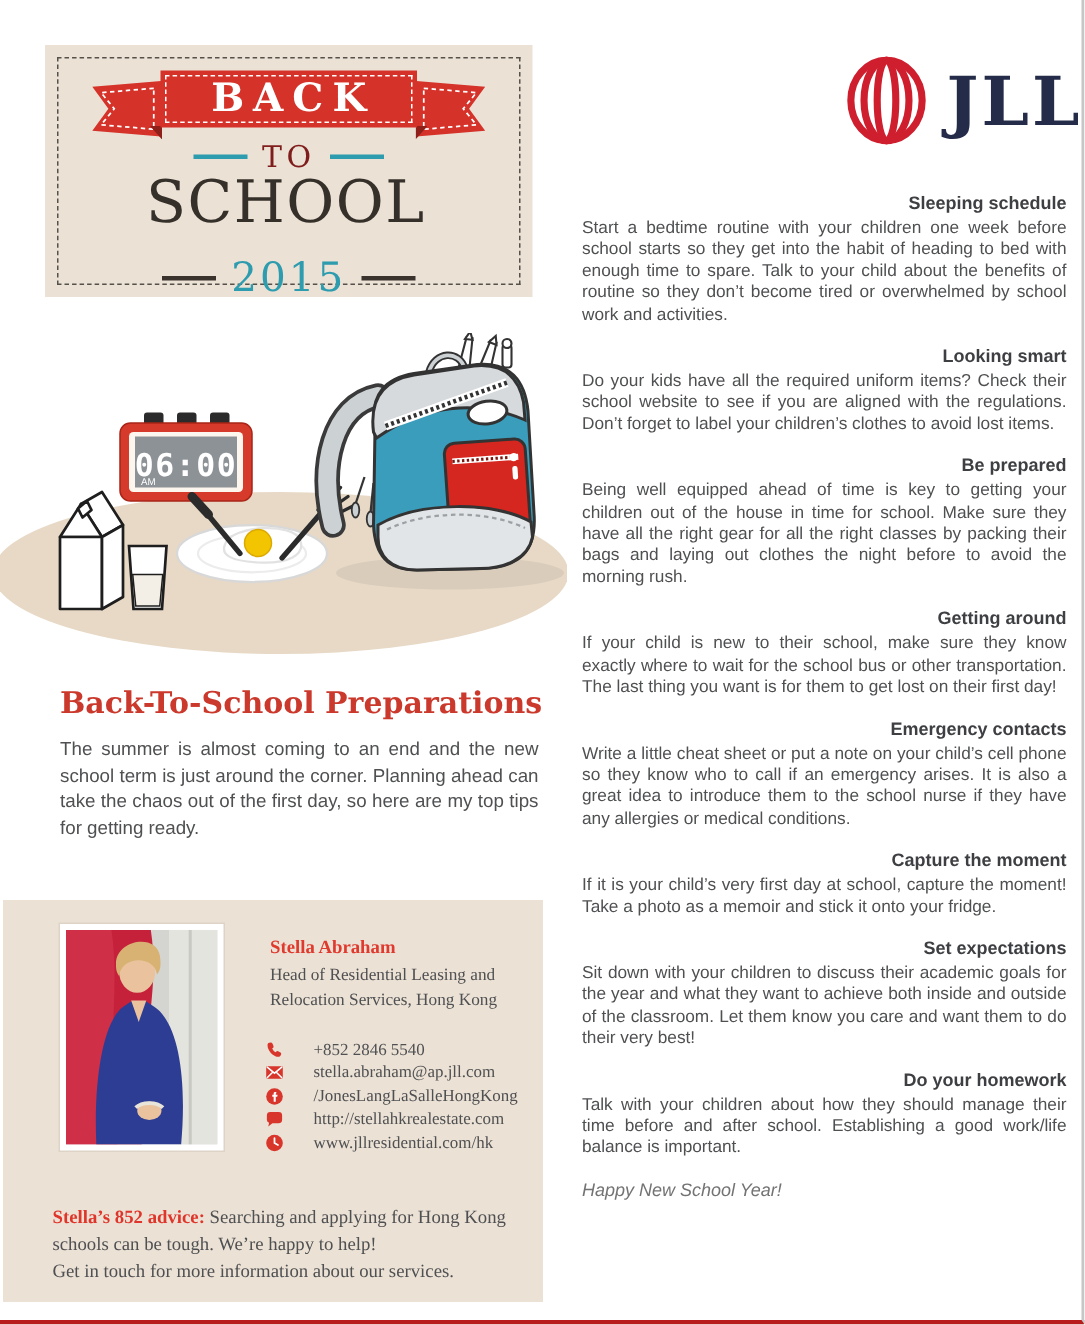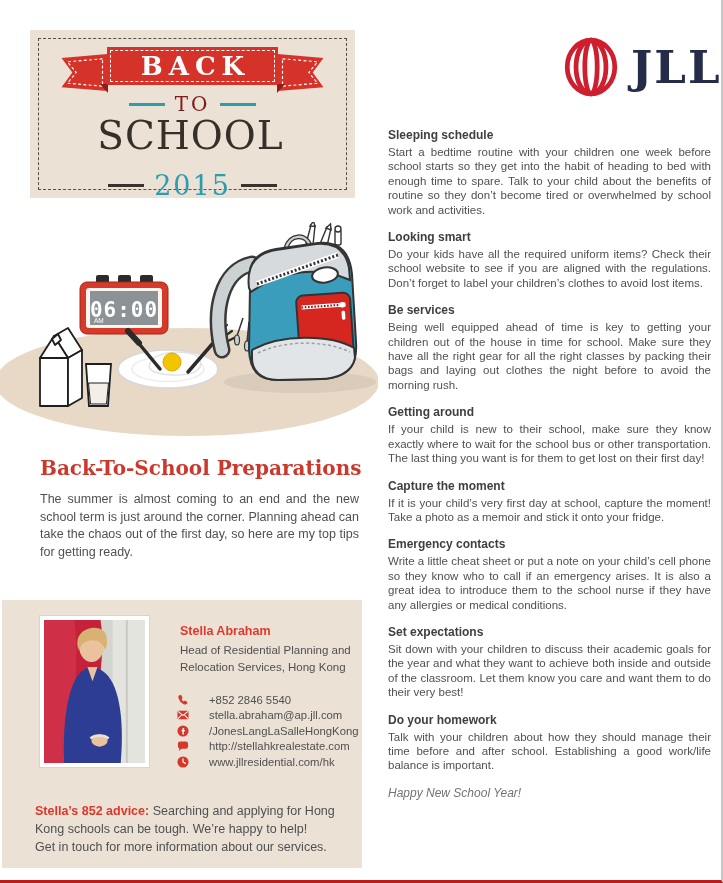--- a/index.html
+++ b/index.html
@@ -35,34 +35,34 @@
   .logo-text{font-family:"DejaVu Serif",serif;font-weight:700;font-size:45px;color:#252c49;letter-spacing:2px;margin-left:9px;line-height:1;}
   .logo-reg{font-size:11px;vertical-align:22px;letter-spacing:0;}
   
   .illus{position:absolute;left:0;top:222px;width:378px;height:240px;}
   
   .left-title{position:absolute;left:40px;top:456px;font-family:"DejaVu Serif",serif;font-weight:700;
     font-size:20px;color:#cb392c;}
   .intro{position:absolute;left:40px;top:491px;width:319px;margin:0;font-size:12.5px;line-height:17.5px;
     color:#4f5052;text-align:justify;}
   
-  .profile-box{position:absolute;left:2px;top:600px;width:360px;height:268px;background:#ebe1d5;}
+  .profile-box{position:absolute;left:2px;top:600px;width:360px;height:268px;background:#ebe1d5;font-family:Liberation Serif, serif;}
   .photo{position:absolute;left:38px;top:16px;width:101px;height:143px;background:#ffffff;padding:4px;box-shadow:0 0 0 1px #ddd3c6;}
   .photo svg{display:block;width:100%;height:100%;}
   .profile-name{position:absolute;left:178px;top:24px;font-size:12.5px;font-weight:bold;color:#e0392d;}
   .profile-title{position:absolute;left:178px;top:42px;width:178px;margin:0;font-size:11.5px;line-height:16.5px;color:#4f5052;}
   .contacts{position:absolute;left:175px;top:92px;}
   .contact-row{display:flex;align-items:center;gap:20px;height:15.5px;font-size:11.3px;color:#4f5052;}
   .contact-row svg{flex:0 0 auto;}
   .advice{position:absolute;left:33px;top:202px;width:322px;margin:0;font-size:12.5px;line-height:18px;color:#4f5052;}
   .advice b{color:#e0352a;}
   
   .right-col{position:absolute;left:388px;top:128px;width:323px;}
   .section{margin-bottom:13px;}
-  .section h3{margin:0 0 3px 0;font-size:12px;color:#3e3f42;}
+  .section h3{margin:0 0 3px 0;font-size:12px;color:#3e3f42;text-align:right;}
   .section p{margin:0;font-size:11.5px;line-height:14.4px;color:#4f5052;text-align:justify;}
   .closing{margin:8px 0 0 0;font-size:12px;font-style:italic;color:#737373;}
 </style>
 </head>
 <body>
 
 <div class="page">
 
   <div class="banner-box">
     <div class="banner-dash"></div>
@@ -215,21 +215,21 @@
         <path d="M20,140 C18,92 26,58 38,50 L44,46 C46,53 50,53 52,46 L58,50 C74,60 80,96 76,140 Z" fill="#2e3d94"></path>
         <polygon points="43,46 53,46 48,60" fill="#eac39e"></polygon>
         <ellipse cx="47" cy="27" rx="12" ry="14" fill="#eac39e"></ellipse>
         <path d="M33,22 C33,6 60,2 62,17 C63,24 62,27 60,29 C59,17 37,16 35,30 C33,27 33,25 33,22 Z" fill="#d8b273"></path>
         <ellipse cx="55" cy="118" rx="8" ry="6" fill="#eac39e"></ellipse>
         <path d="M46,116 C50,112 60,112 64,116" fill="none" stroke="#e8e4da" stroke-width="2.5"></path>
       </svg>
     </div>
 
     <div class="profile-name">Stella Abraham</div>
-    <p class="profile-title">Head of Residential Planning and Relocation Services, Hong Kong</p>
+    <p class="profile-title">Head of Residential Leasing and Relocation Services, Hong Kong</p>
 
     <div class="contacts">
       <div class="contact-row">
         <svg width="12" height="12" viewBox="0 0 13 13">
           <path d="M2,1.5 Q4.5,0.5 5.2,2.2 L5.8,3.8 Q6.1,4.6 5.3,5.1 L4.8,5.5 Q5.6,7.3 7.2,8.2 L7.7,7.7 Q8.3,7 9.1,7.4 L10.5,8.2 Q12,9 10.8,10.6 Q9.5,12.2 6.8,10.8 Q3,8.8 1.7,4.8 Q1,2.3 2,1.5 Z" fill="#d8352b"></path>
         </svg>
         <span>+852 2846 5540</span>
       </div>
       <div class="contact-row">
         <svg width="12" height="12" viewBox="0 0 13 13">
@@ -267,36 +267,36 @@
   <div class="right-col">
     <div class="section">
       <h3>Sleeping schedule</h3>
       <p>Start a bedtime routine with your children one week before school starts so they get into the habit of heading to bed with enough time to spare. Talk to your child about the benefits of routine so they don’t become tired or overwhelmed by school work and activities.</p>
     </div>
     <div class="section">
       <h3>Looking smart</h3>
       <p>Do your kids have all the required uniform items? Check their school website to see if you are aligned with the regulations. Don’t forget to label your children’s clothes to avoid lost items.</p>
     </div>
     <div class="section">
-      <h3>Be services</h3>
+      <h3>Be prepared</h3>
       <p>Being well equipped ahead of time is key to getting your children out of the house in time for school. Make sure they have all the right gear for all the right classes by packing their bags and laying out clothes the night before to avoid the morning rush.</p>
     </div>
     <div class="section">
       <h3>Getting around</h3>
       <p>If your child is new to their school, make sure they know exactly where to wait for the school bus or other transportation. The last thing you want is for them to get lost on their first day!</p>
     </div>
     <div class="section">
+      <h3>Emergency contacts</h3>
+      <p>Write a little cheat sheet or put a note on your child’s cell phone so they know who to call if an emergency arises. It is also a great idea to introduce them to the school nurse if they have any allergies or medical conditions.</p>
+    </div>
+    <div class="section">
       <h3>Capture the moment</h3>
       <p>If it is your child’s very first day at school, capture the moment! Take a photo as a memoir and stick it onto your fridge.</p>
     </div>
     <div class="section">
-      <h3>Emergency contacts</h3>
-      <p>Write a little cheat sheet or put a note on your child’s cell phone so they know who to call if an emergency arises. It is also a great idea to introduce them to the school nurse if they have any allergies or medical conditions.</p>
-    </div>
-    <div class="section">
       <h3>Set expectations</h3>
       <p>Sit down with your children to discuss their academic goals for the year and what they want to achieve both inside and outside of the classroom. Let them know you care and want them to do their very best!</p>
     </div>
     <div class="section">
       <h3>Do your homework</h3>
       <p>Talk with your children about how they should manage their time before and after school. Establishing a good work/life balance is important.</p>
     </div>
     <p class="closing">Happy New School Year!</p>
   </div>
 

